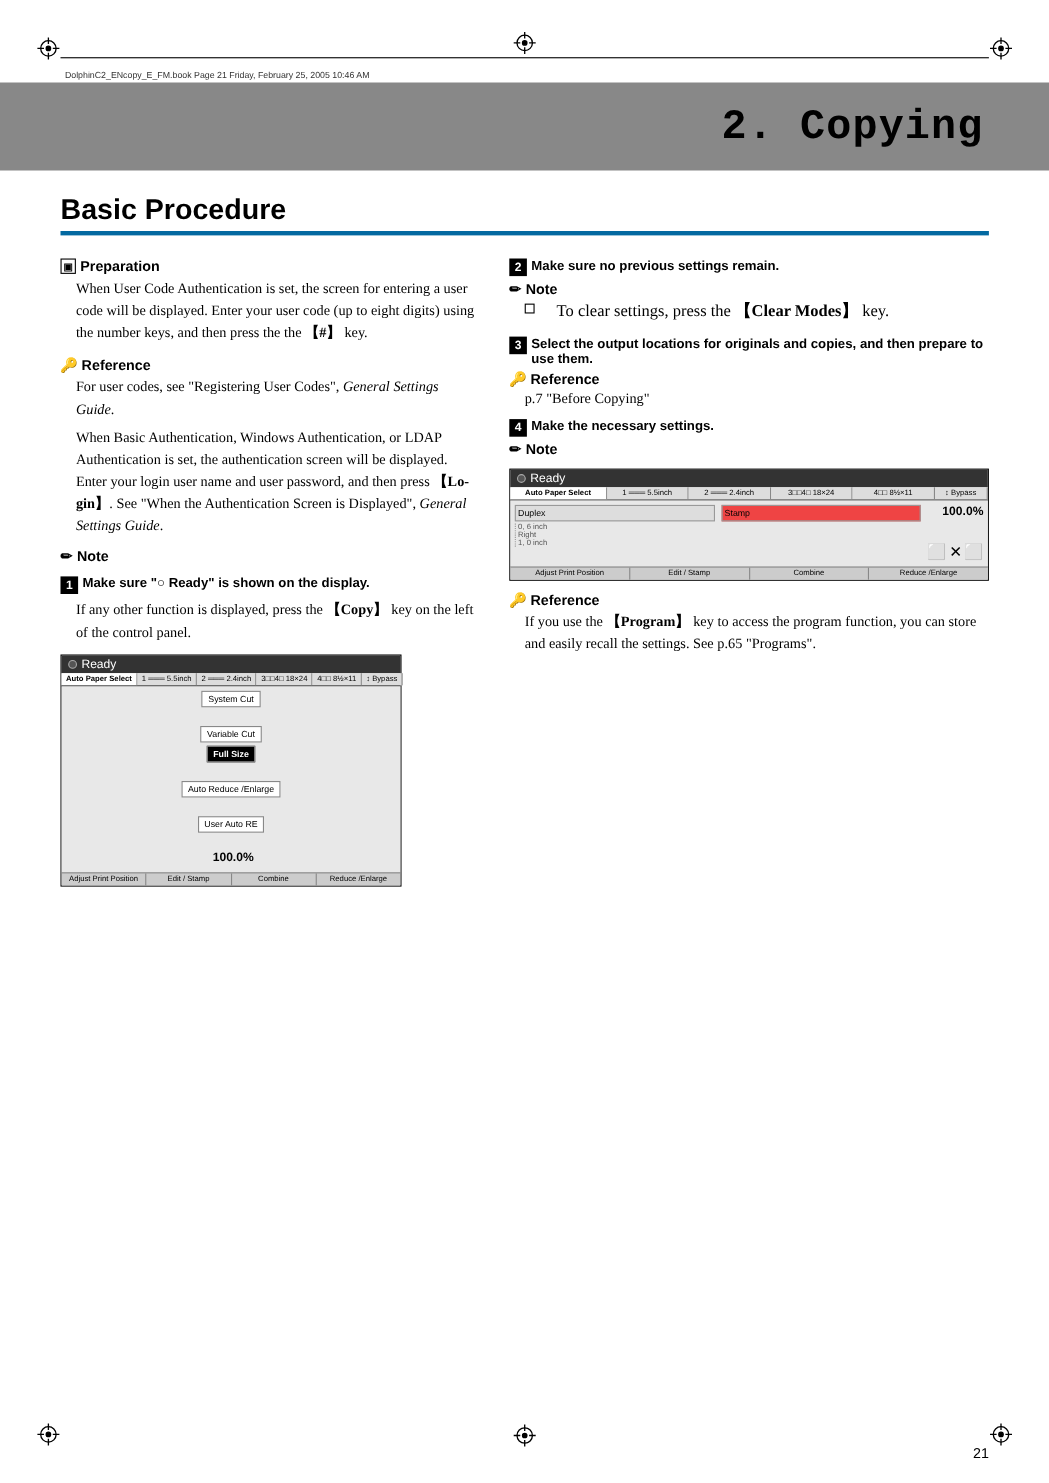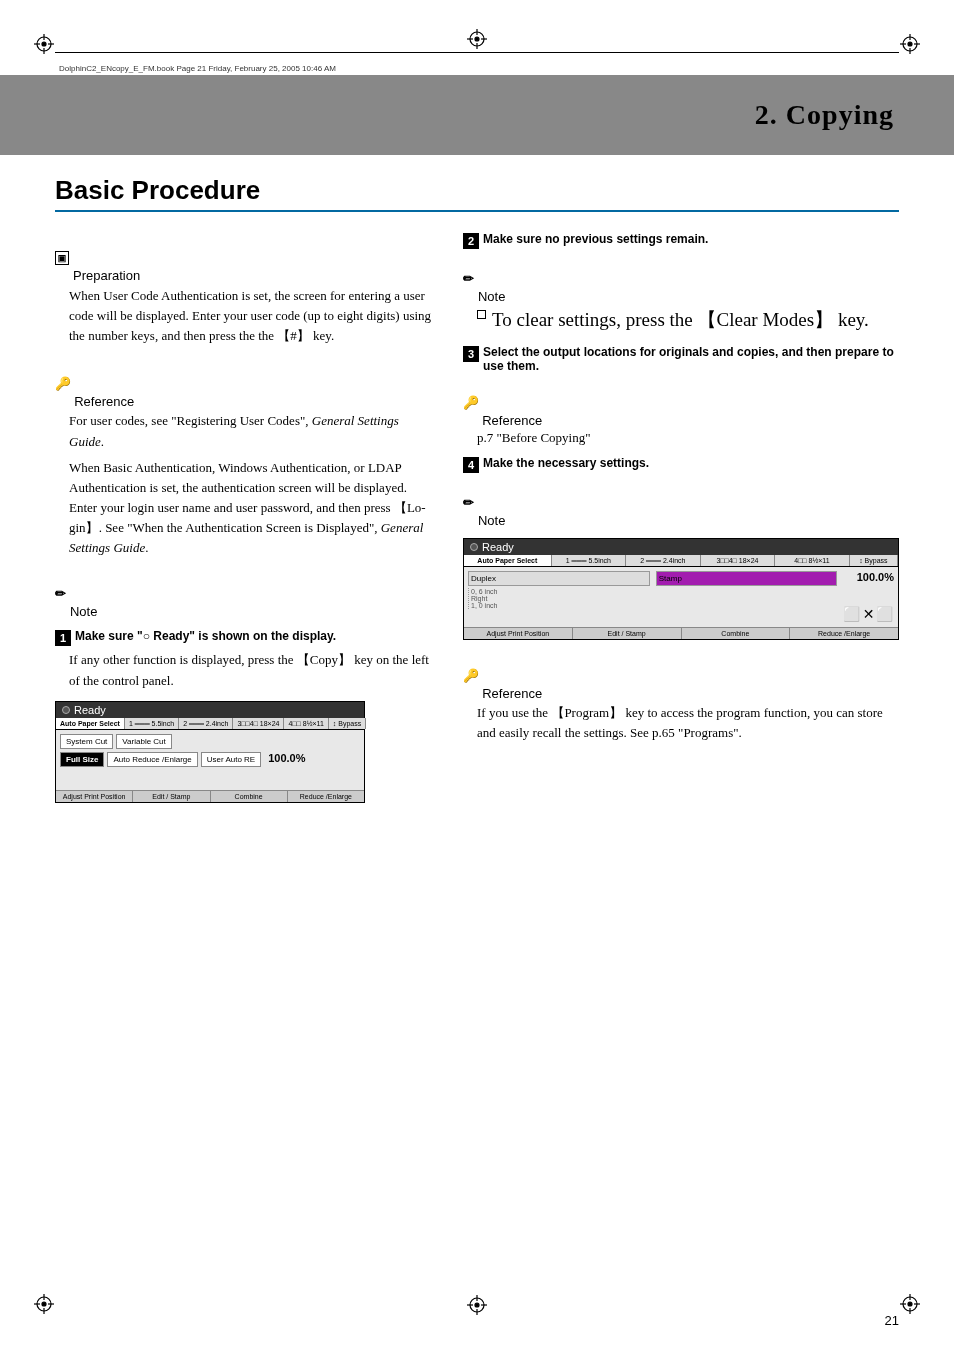--- a/index.html
+++ b/index.html
@@ -57,43 +57,43 @@
       left: 0;
       right: 0;
       height: 80px;
       background: #888;
       display: flex;
       align-items: center;
       justify-content: flex-end;
       padding-right: 60px;
     }
     .chapter-title {
-      font-size: 28px;
-      font-weight: bold;
-      font-family: Liberation Serif, serif;
+      font-size: 38px;
+      font-weight: bold;
+      font-family: Liberation Mono, monospace;
       color: #000;
       letter-spacing: 1px;
     }
 
     
     .main-content {
       position: absolute;
       top: 175px;
       left: 55px;
       right: 55px;
       bottom: 60px;
     }
 
     
     .section-title {
       font-size: 26px;
       font-weight: bold;
       font-family: Arial, sans-serif;
       margin-bottom: 20px;
-      border-bottom: 2px solid #0369a1;
+      border-bottom: 4px solid #0369a1;
       padding-bottom: 4px;
     }
 
     
     .two-col {
       display: flex;
       gap: 28px;
     }
     .col-left {
       width: 380px;
@@ -187,23 +187,23 @@
       display: flex;
       align-items: center;
       gap: 4px;
       margin-bottom: 2px;
     }
     .note-icon {
       font-size: 13px;
     }
     .note-item {
       display: flex;
-      gap: 6px;
+      gap: 20px;
       margin-left: 4px;
-      font-size: 19px;
+      font-size: 15px;
       line-height: 1.5;
       text-align: right;
     }
     .note-checkbox {
       width: 9px;
       height: 9px;
       border: 1px solid #000;
       display: inline-block;
       flex-shrink: 0;
       margin-top: 4px;
@@ -272,22 +272,24 @@
       background: #fff;
       font-weight: bold;
     }
     .screen-body {
       background: #e8e8e8;
       padding: 4px;
       min-height: 60px;
     }
     .screen-row {
       display: flex;
-      gap: 3px;
+      gap: 17px;
       margin-bottom: 3px;
+      align-items: center;
+      flex-direction: column;
     }
     .screen-btn-white {
       background: #fff;
       border: 1px solid #888;
       font-size: 8px;
       font-family: Arial, sans-serif;
       padding: 2px 5px;
       white-space: nowrap;
     }
     .screen-percent {
@@ -322,21 +324,21 @@
     .page-num {
       position: absolute;
       bottom: 20px;
       right: 55px;
       font-size: 13px;
       font-family: Arial, sans-serif;
     }
 
     
     em { font-style: italic; }
-    strong { font-weight: normal; margin-top: 36px; }
+    strong { font-weight: bold; }
 
     .indent {
       margin-left: 14px;
     }
 
     p { line-height: 1.55; margin-bottom: 6px; }
 
     .bold-step-text {
       font-weight: bold;
       font-family: Arial, sans-serif;
@@ -549,21 +551,21 @@
           <div class="screen-body" style="display:flex;gap:6px;">
             <div style="flex:1;font-size:8px;font-family:Arial,sans-serif;">
               <div style="margin-bottom:2px;border:1px solid #999;padding:2px;background:#ddd;">Duplex</div>
               <div style="font-size:7px;padding-left:2px;color:#555;border-left:1px dotted #999;">
                 <div>0, 6 inch</div>
                 <div>Right</div>
                 <div>1, 0 inch</div>
               </div>
             </div>
             <div style="flex:1;font-size:8px;font-family:Arial,sans-serif;">
-              <div style="margin-bottom:2px;border:1px solid #999;padding:2px;background:#a21caf;">Stamp</div>
+              <div style="margin-bottom:2px;border:1px solid #999;padding:2px;background:#ef4444;">Stamp</div>
             </div>
             <div style="display:flex;flex-direction:column;align-items:flex-end;justify-content:space-between;min-width:50px;">
               <div style="font-size:11px;font-family:Arial,sans-serif;font-weight:bold;">100.0%</div>
               <div style="font-size:14px;display:flex;gap:2px;">
                 <span>⬜</span>
                 <span>✕</span>
                 <span>⬜</span>
               </div>
             </div>
           </div>

